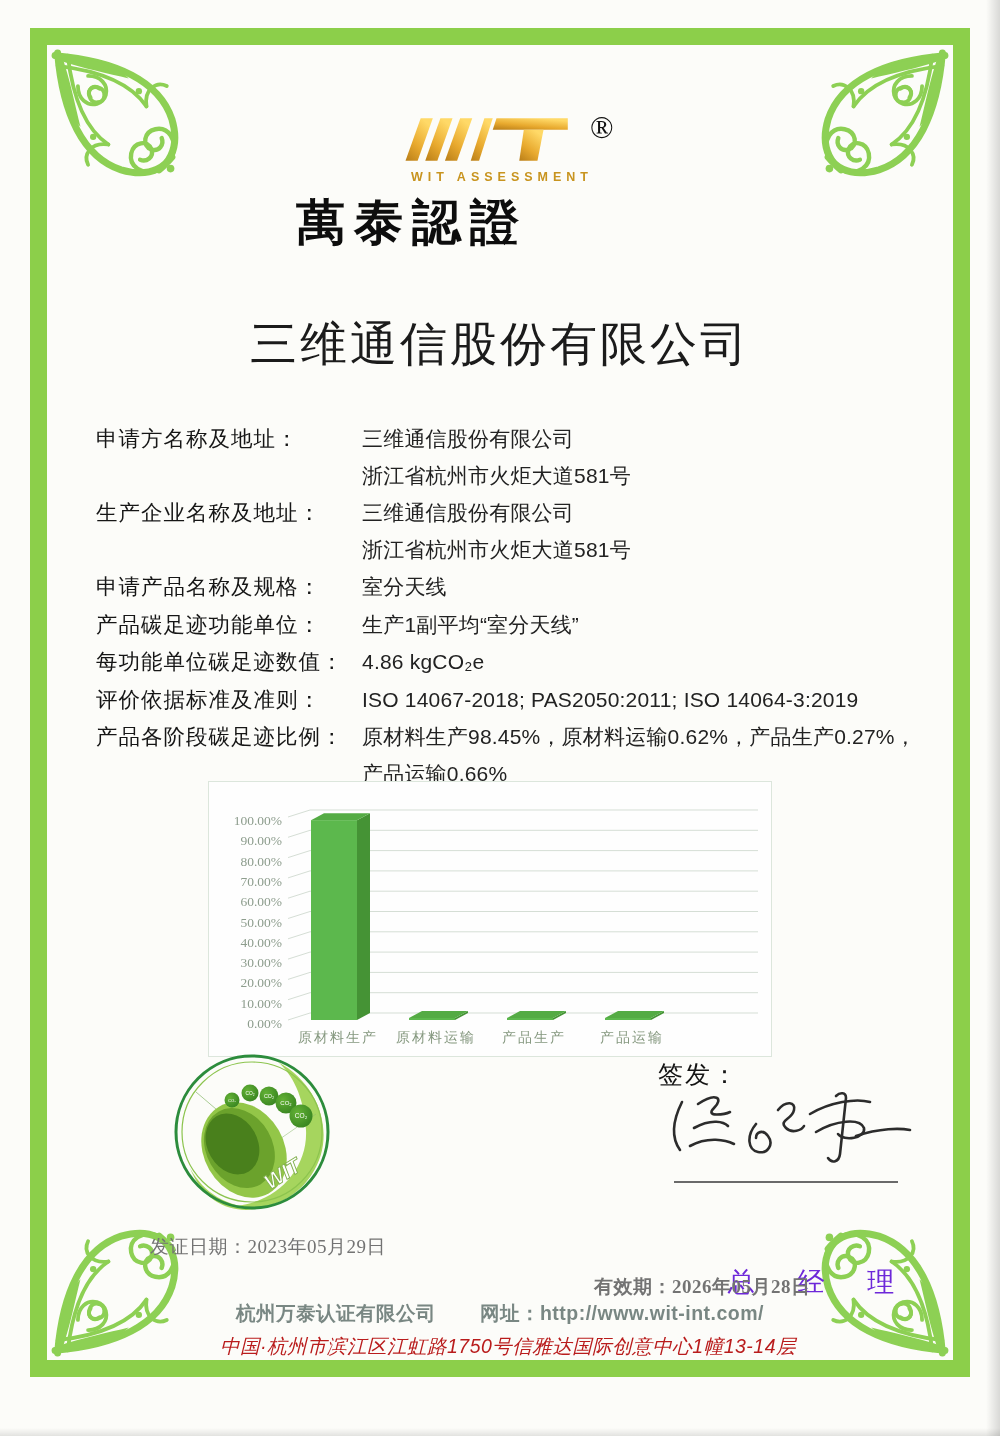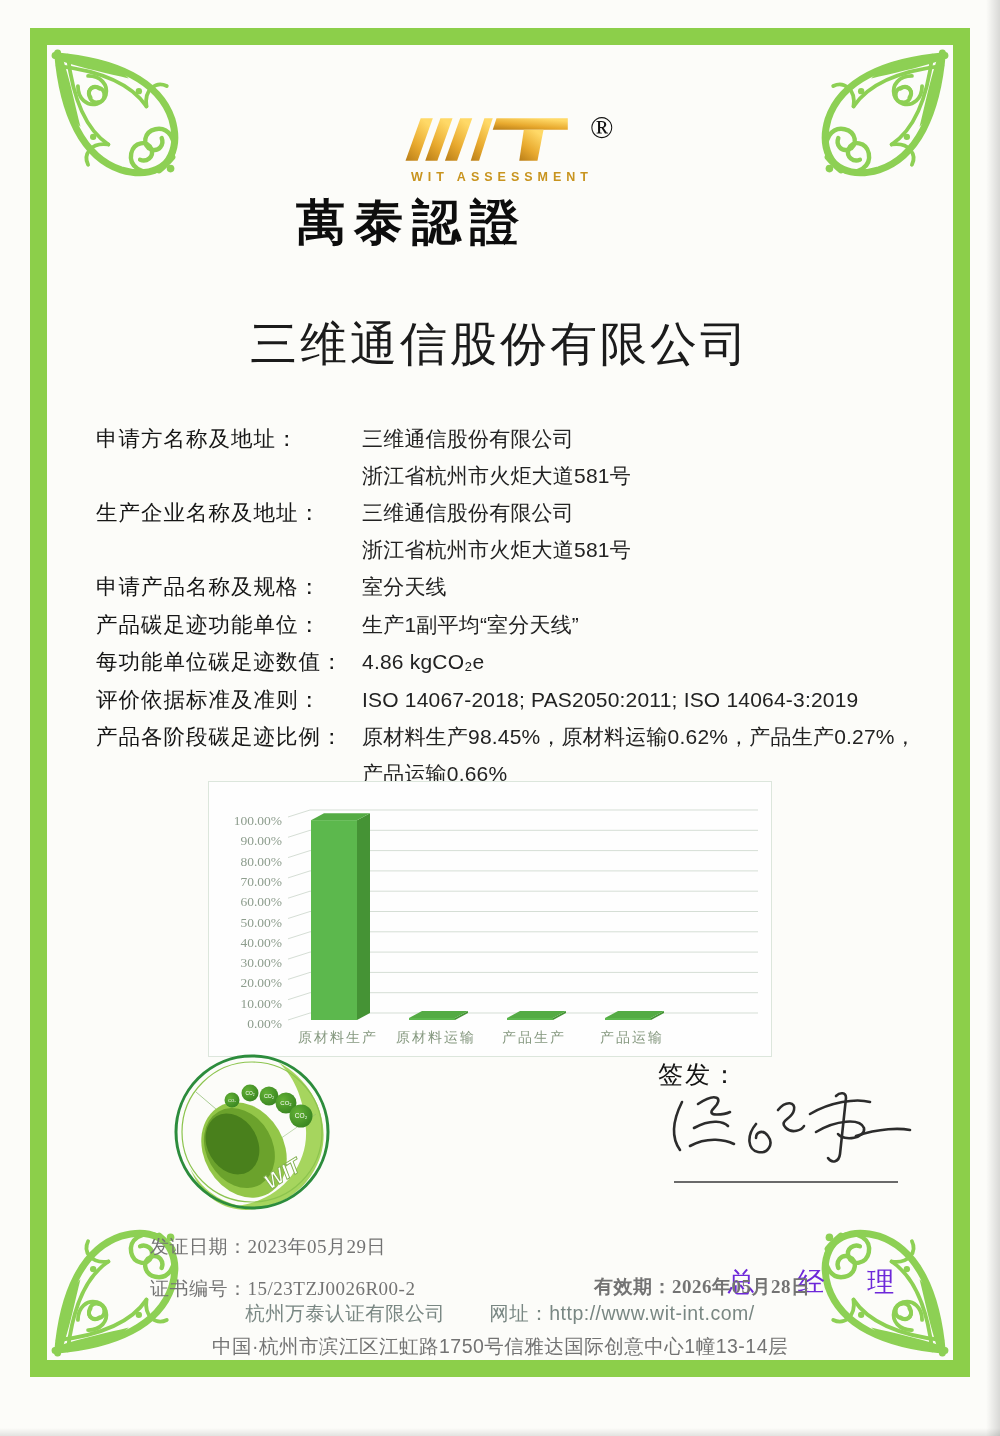--- a/index.html
+++ b/index.html
@@ -45,24 +45,24 @@
   .gm-title{position:absolute;left:700px;top:1218px;width:240px;text-align:center;
         font-family:"Liberation Serif",serif;font-size:27px;letter-spacing:18px;color:#6d28d9;margin-top:46px;}
 
   .issue-line{position:absolute;font-family:"Liberation Serif",serif;font-size:19px;
         color:#737373;letter-spacing:.5px;}
   .i-date{left:150px;top:1234px;}
   .i-no{left:150px;top:1276px;}
   .i-valid{left:594px;top:1274px;font-weight:bold;}
 
   .foot1{position:absolute;left:47px;top:1300px;width:906px;text-align:center;
-        font-size:19.5px;color:#798783;letter-spacing:.5px;}
+        font-size:19.5px;color:#798783;letter-spacing:.5px;font-weight:bold;}
   .foot1 .sep{display:inline-block;width:38px;}
-  .foot2{position:absolute;left:47px;top:1333px;width:906px;text-align:center;
-        font-size:19.5px;color:#737373;letter-spacing:.5px;}
+  .foot2{position:absolute;left:55px;top:1333px;width:906px;text-align:center;
+        font-size:19.5px;color:#b91c1c;letter-spacing:.5px;font-style:italic;}
 </style>
 </head>
 <body>
 
 <div class="page">
 
   <svg width="0" height="0" style="position:absolute" aria-hidden="true">
     <defs>
       <g id="flourish-half" fill="none" stroke="#8dd054" stroke-linecap="round">
         <path d="M4,6 C52,10 86,26 96,56 C102,76 96,88 86,96" stroke-width="5.5"></path>
@@ -258,23 +258,20 @@
       <path d="M156,48 C176,36 200,34 204,44 C206,54 184,58 178,50"></path>
       <path d="M196,52 C220,44 240,44 250,46"></path>
     </g>
     <line x1="14" y1="98" x2="238" y2="98" stroke="#3a3a3a" stroke-width="1.6"></line>
   </svg>
   <div class="gm-title">总 经 理</div>
 
   <div class="issue-line i-date">
     <span>发证日期：</span><span>2023年05月29日</span>
   </div>
-  <div class="issue-line i-no">
-    <span>证书编号：</span><span>15/23TZJ0026R00-2</span>
-  </div>
   <div class="issue-line i-valid">
     <span>有效期：</span><span>2026年05月28日</span>
   </div>
 
   <div class="foot1">
     <span>杭州万泰认证有限公司</span><span class="sep"></span>
     <span>网址：</span><span>http://www.wit-int.com/</span>
   </div>
   <div class="foot2">中国·杭州市滨江区江虹路1750号信雅达国际创意中心1幢13-14层</div>
 

